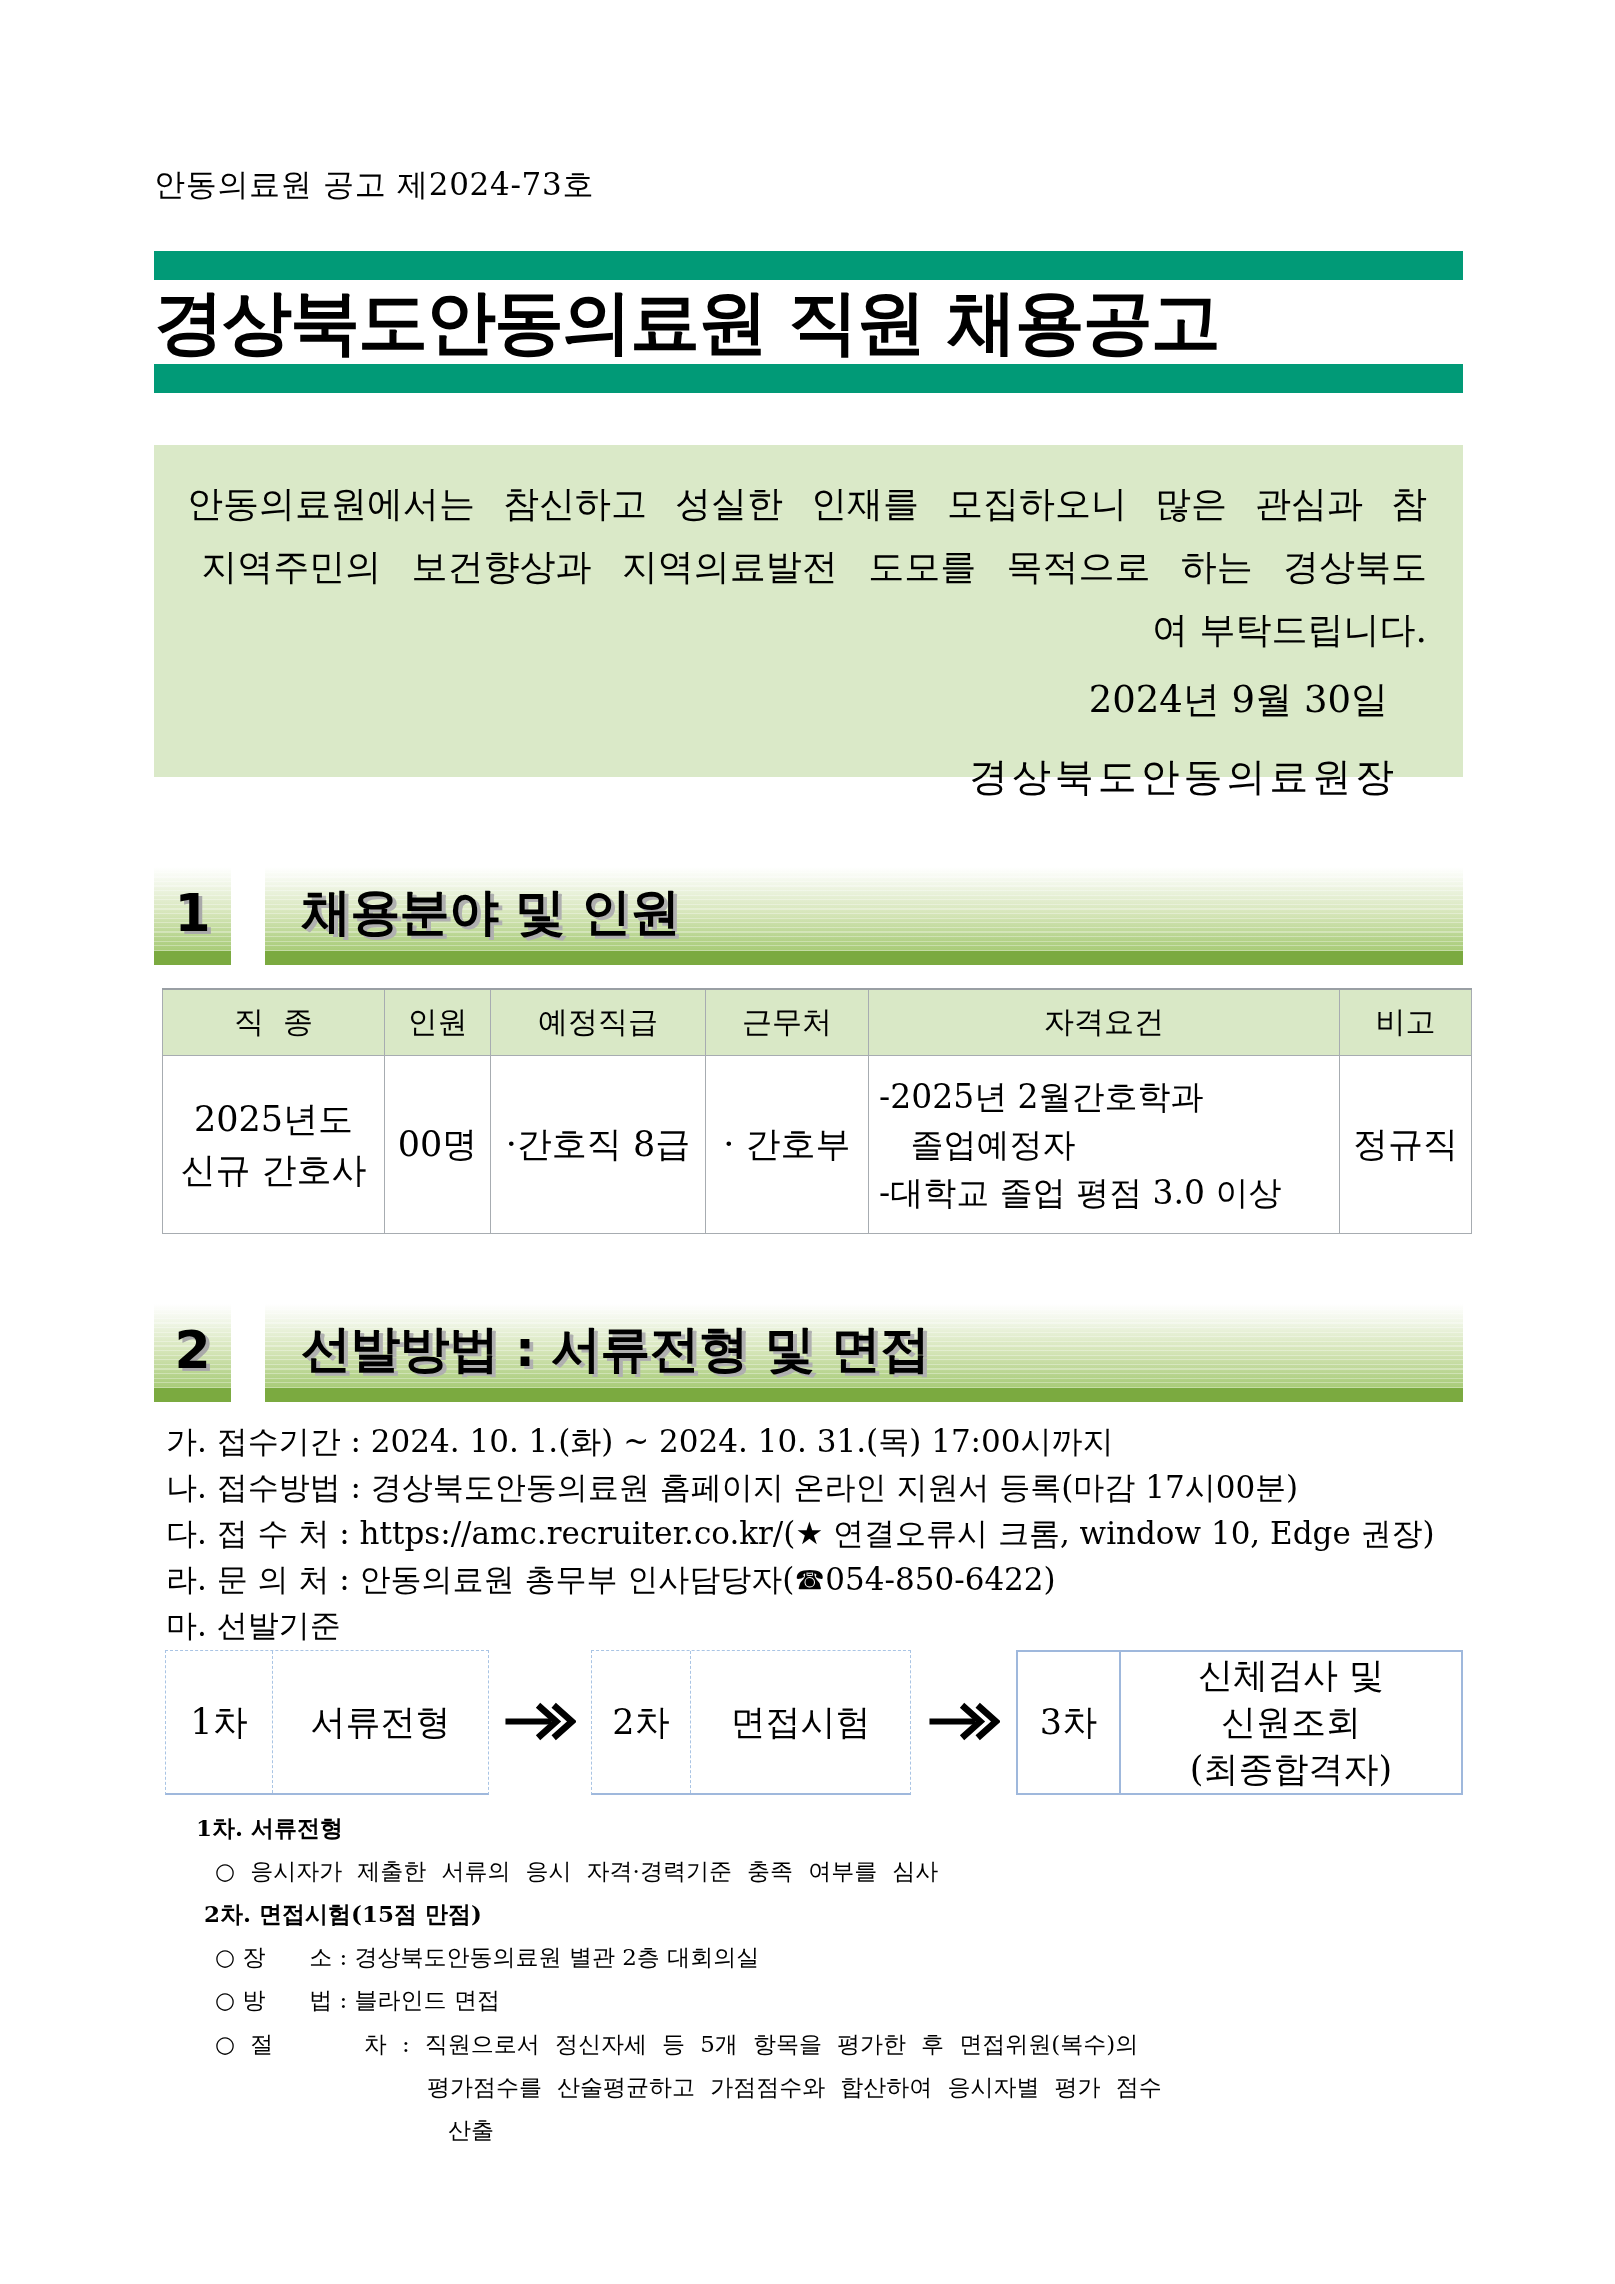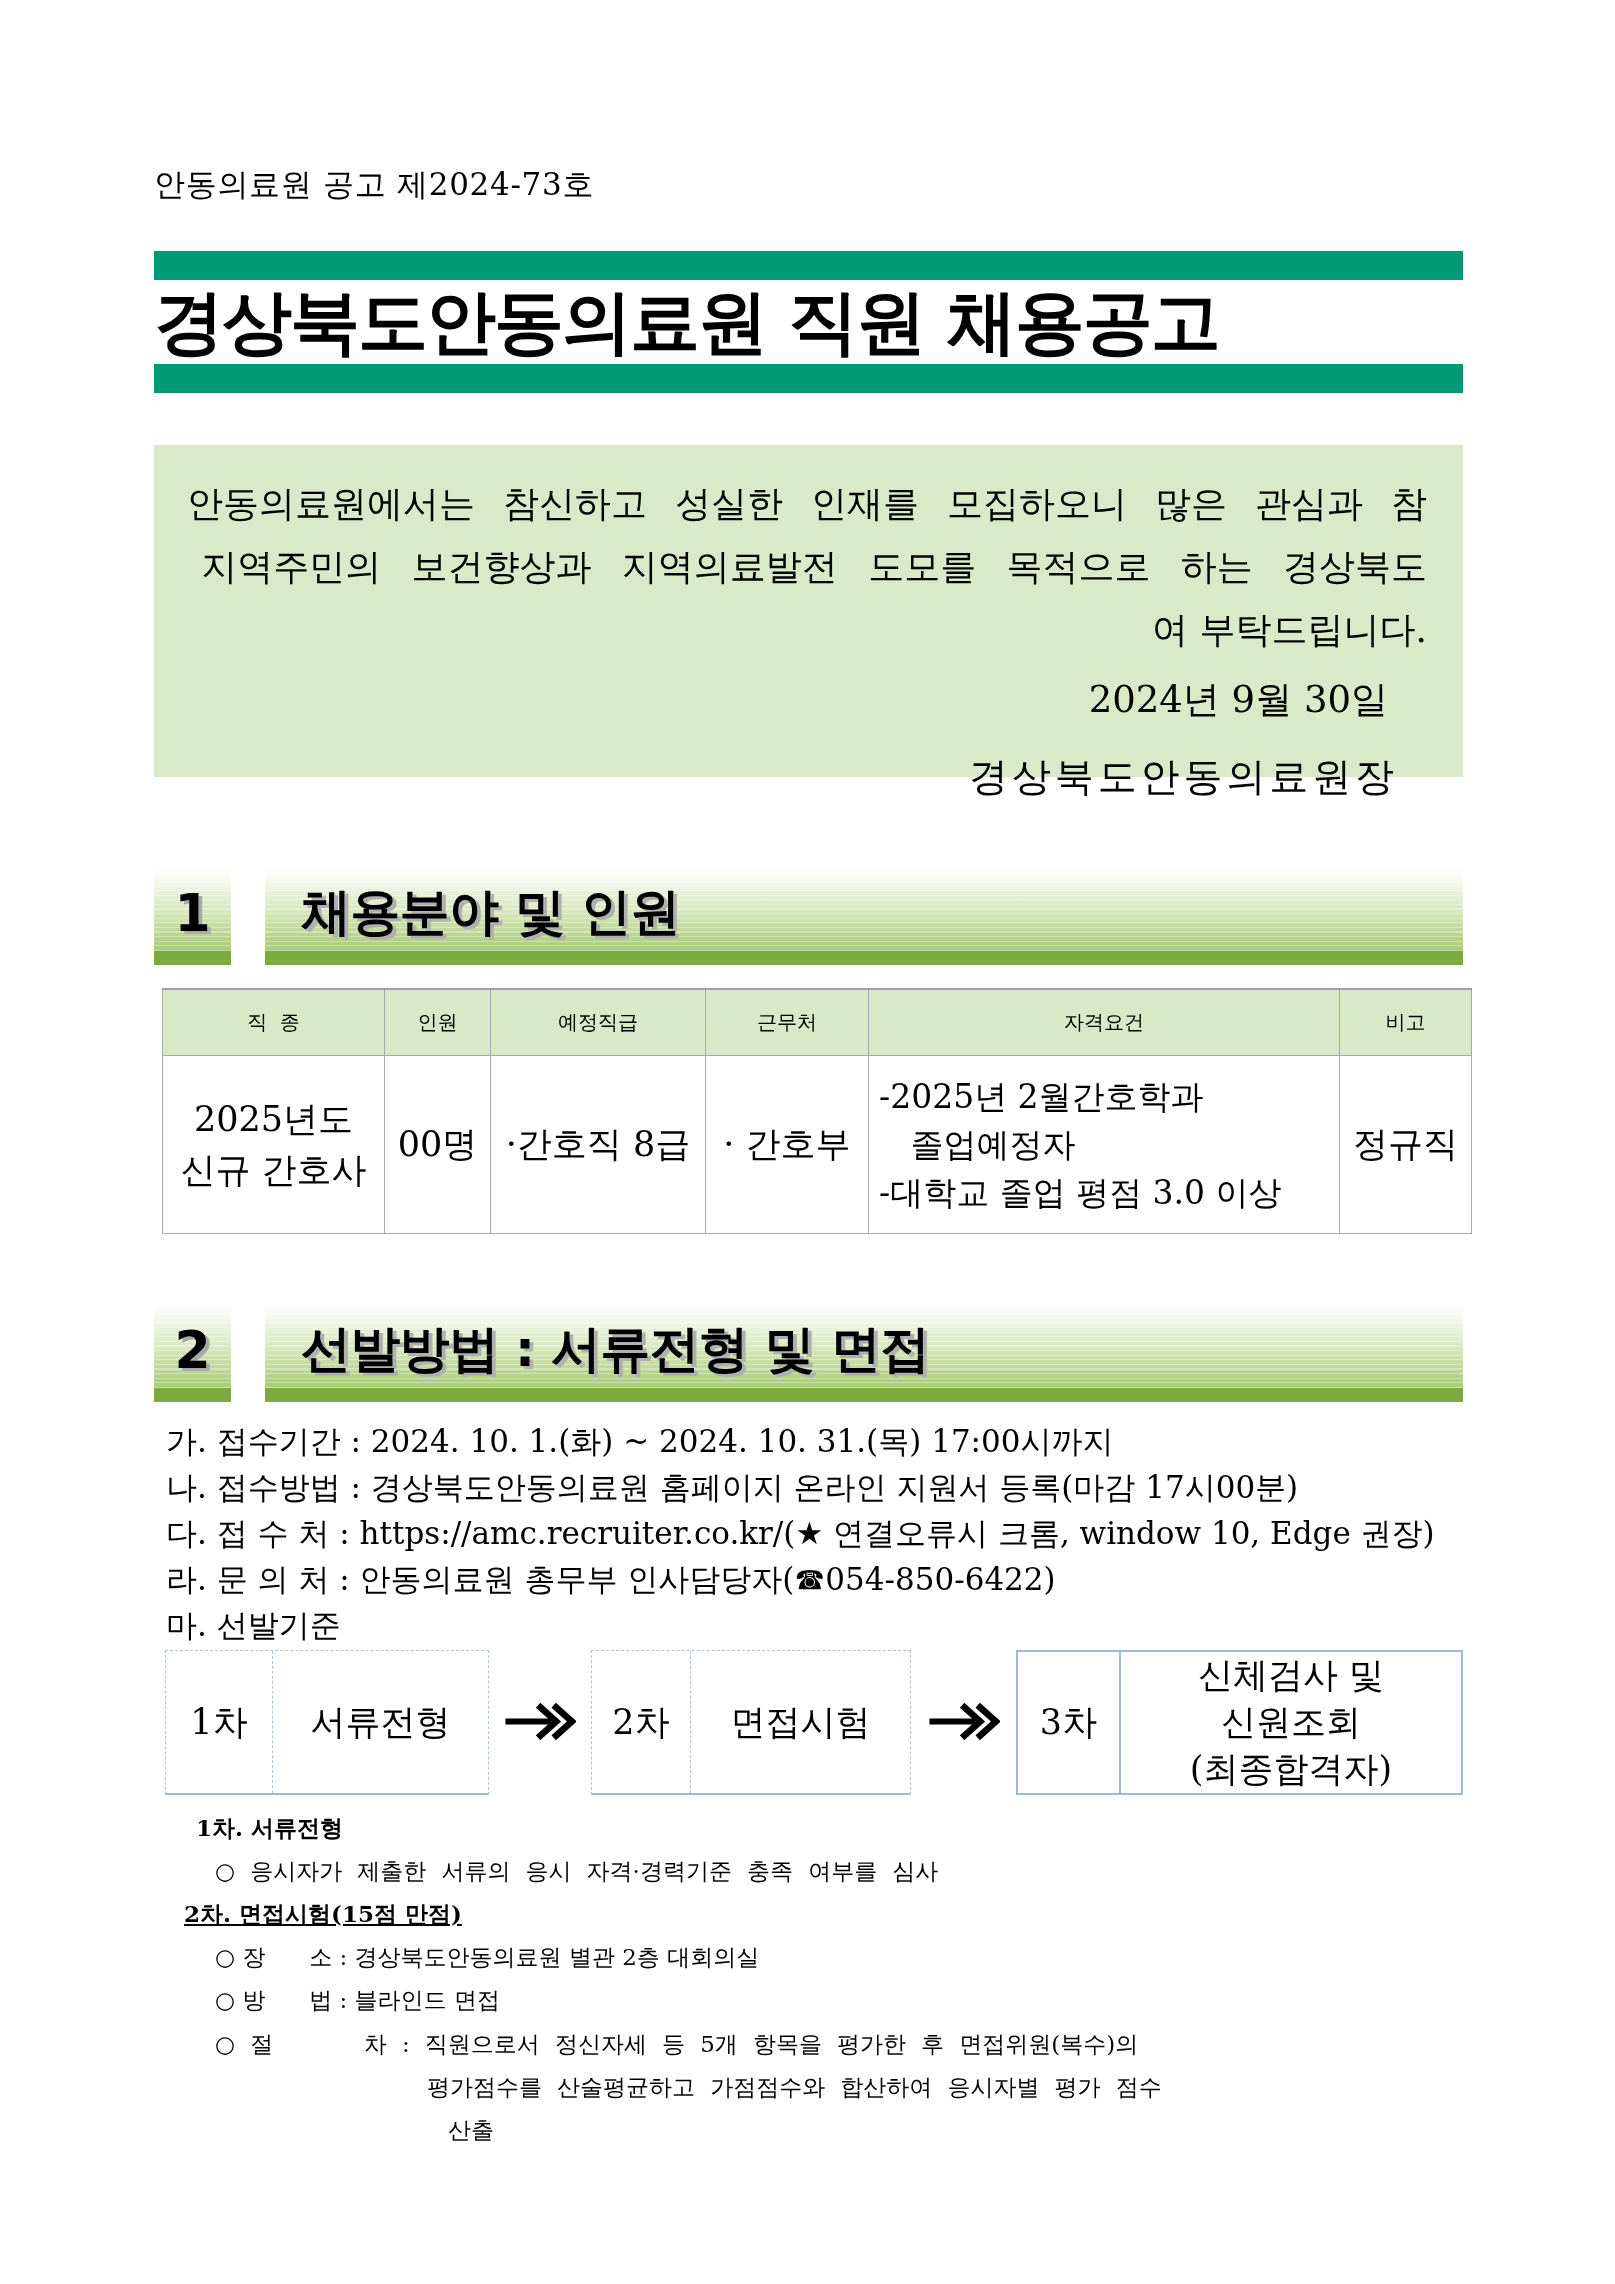--- a/index.html
+++ b/index.html
@@ -40,21 +40,21 @@
         text-shadow:3.9px 3.3px 0 #a9a9a9;}
   .bodybox{position:absolute;left:111px;top:0;right:0;height:98px;}
   .btitle{position:absolute;left:36px;top:6.5px;height:77px;display:flex;align-items:center;
           font-family:"DejaVu Sans","Liberation Sans",sans-serif;font-weight:900;font-size:50px;
           letter-spacing:-0.7px;text-shadow:3.9px 3.3px 0 #b0b0b0;}
 
   
   table.jobs{position:absolute;left:162px;top:988px;width:1309px;border-collapse:collapse;table-layout:fixed;}
   table.jobs{border-top:2.6px solid #999fa4;}
   table.jobs td,table.jobs th{border:1.3px solid #a7acb1;font-weight:normal;}
-  table.jobs thead th{height:63px;background:#D9E8C6;font-size:20px;white-space:pre;margin-left:25px;}
+  table.jobs thead th{height:63px;background:#D9E8C6;font-size:30px;white-space:pre;margin-left:25px;}
   table.jobs tbody td{height:175px;background:#ffffff;text-align:center;vertical-align:middle;font-size:35px;}
   .cell-job div{line-height:51px;}
   .cell-req{text-align:left !important;font-size:33px !important;}
   .cell-req div{line-height:48px;white-space:pre;padding-left:9px;}
 
   
   .list{position:absolute;left:166px;top:1418px;width:1304px;font-size:31px;}
   .list div{height:46px;line-height:46px;white-space:pre;}
 
   
@@ -73,21 +73,21 @@
   .fb3 .fname div{line-height:47px;text-align:center;}
   .farrow{position:absolute;top:1700px;width:72px;height:43px;}
   .fa1{left:504px;} .fa2{left:928px;}
 
   
   .dline{position:absolute;font-size:23px;white-space:pre;}
   .dbold{font-weight:bold;}
   .wsp{word-spacing:7.8px;}
   .d1{left:196px;top:1813px;}
   .d2{left:215px;top:1856px;text-align:center;}
-  .d3{left:184px;top:1899px;text-decoration:underline;}
+  .d3{left:204px;top:1899px;}
   .d4{left:215px;top:1942px;}
   .d5{left:215px;top:1985px;}
   .d6{left:215px;top:2029px;}
   .d7{left:427px;top:2072px;}
   .d8{left:448px;top:2115px;}
 </style>
 </head>
 <body>
 
 <div class="page">

